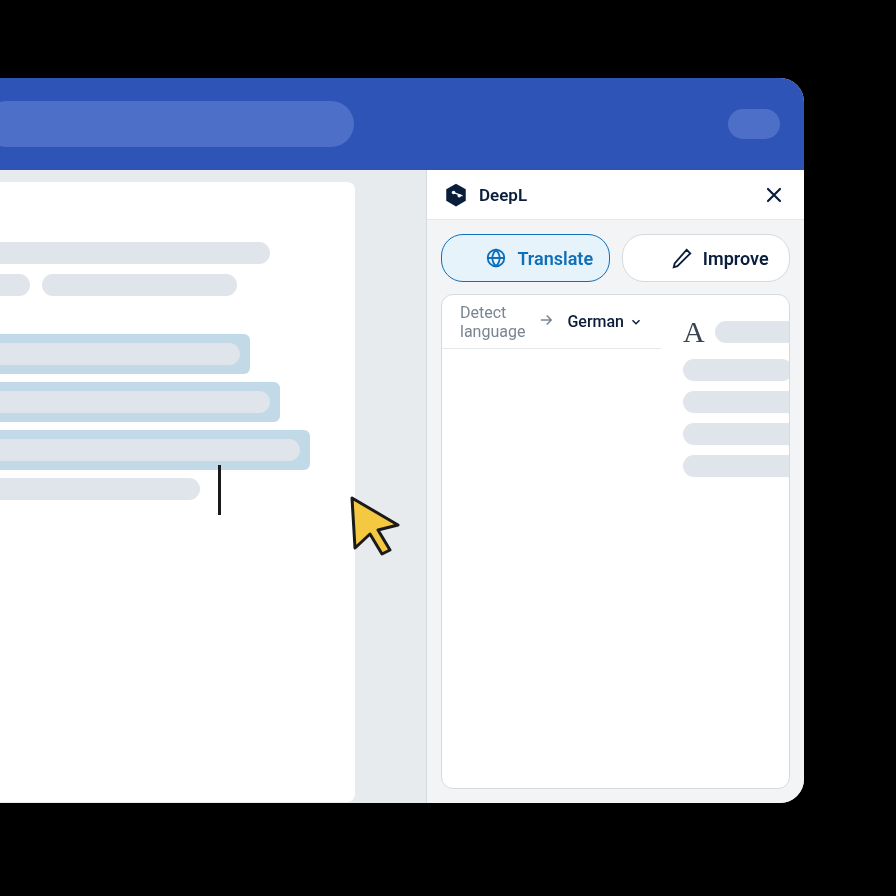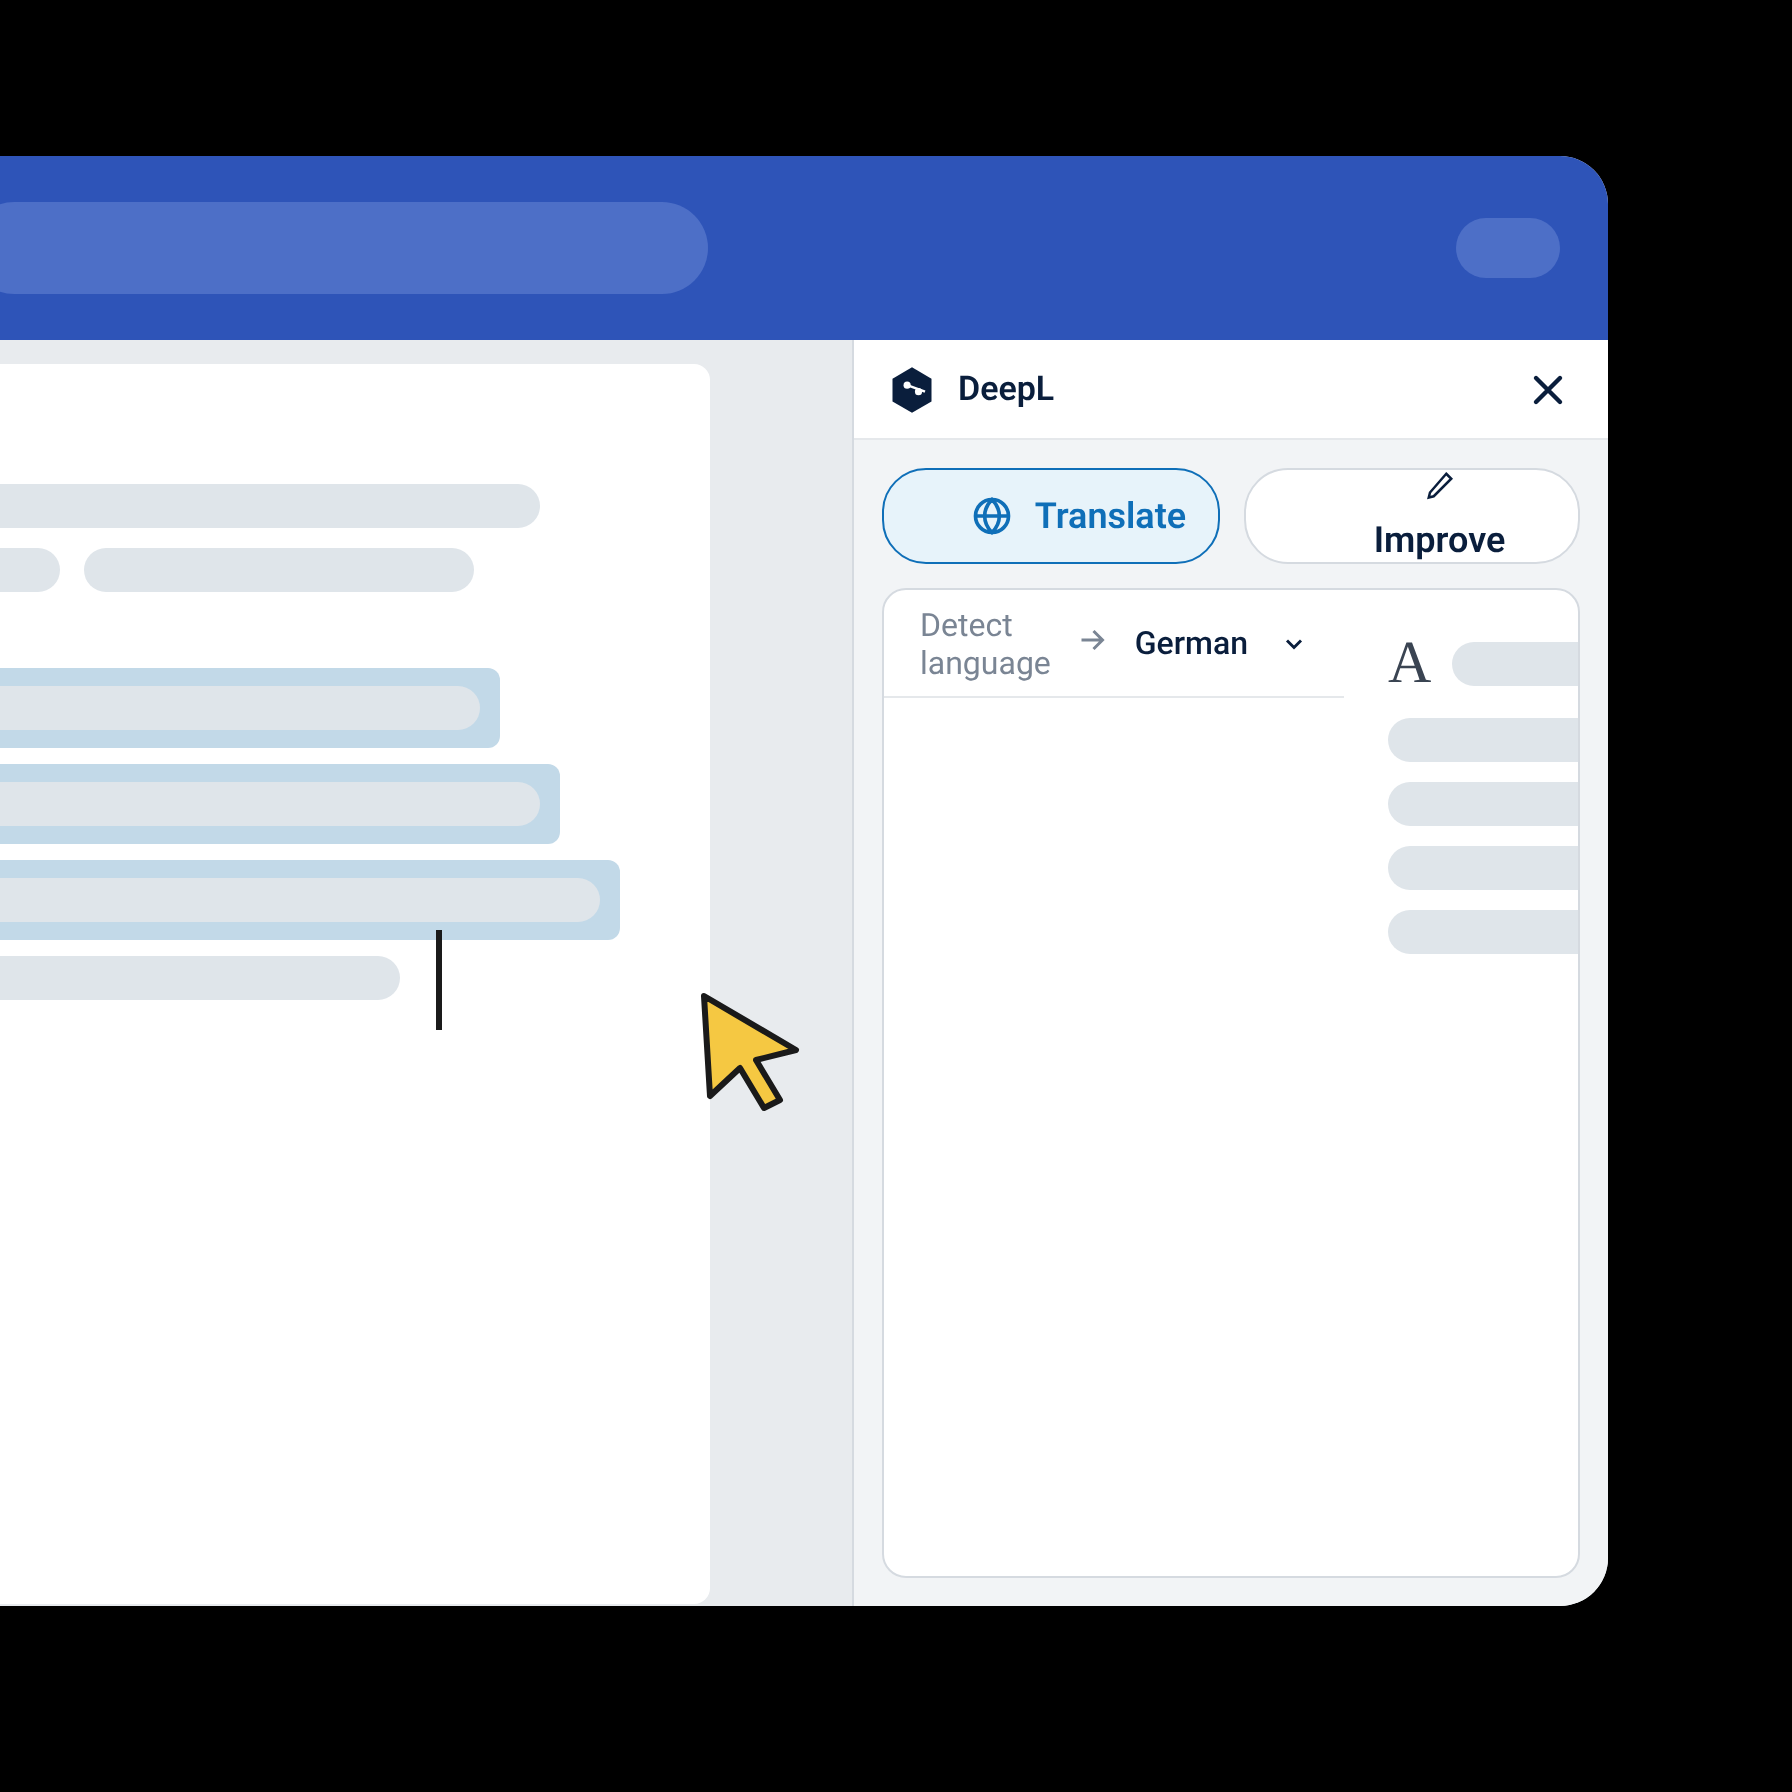--- a/index.html
+++ b/index.html
@@ -173,21 +173,20 @@
     }
     .tab-btn.active {
       background: #e7f3fa;
       border-color: #0f6fb8;
       color: #0f6fb8;
     }
     .tab-btn.inactive {
       background: #fff;
       border-color: #d5dae0;
       color: #0a1e3c;
-      flex-direction: column;
     }
     .panel {
       margin: 2px 14px 14px;
       background: #fff;
       border: 1px solid #d5dae0;
       border-radius: 12px;
       flex: 1;
       display: flex;
       overflow: hidden;
     }
@@ -201,21 +200,21 @@
       font-size: 16px;
     }
     .detect { color: #7a8594; }
     .arrow-icon { color: #7a8594; }
     .target-lang {
       margin-left: auto;
       color: #0a1e3c;
       font-weight: 500;
       display: flex;
       align-items: center;
-      gap: 16px;
+      gap: 5px;
     }
     .output-area {
       padding: 20px 22px;
     }
     .out-row {
       display: flex;
       align-items: center;
       gap: 10px;
       margin-bottom: 10px;
     }

